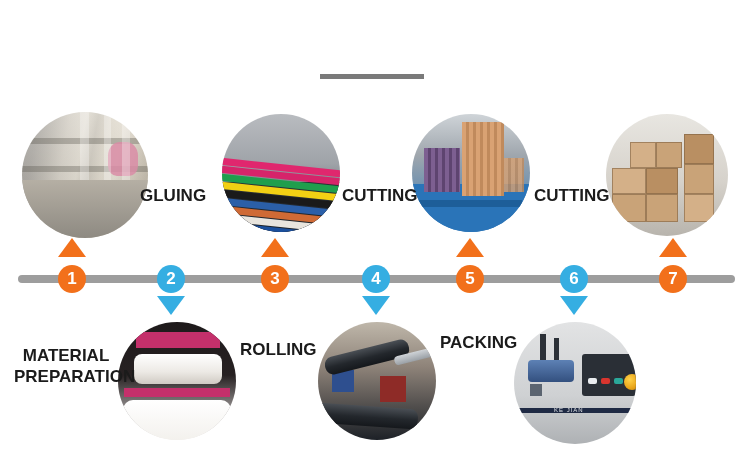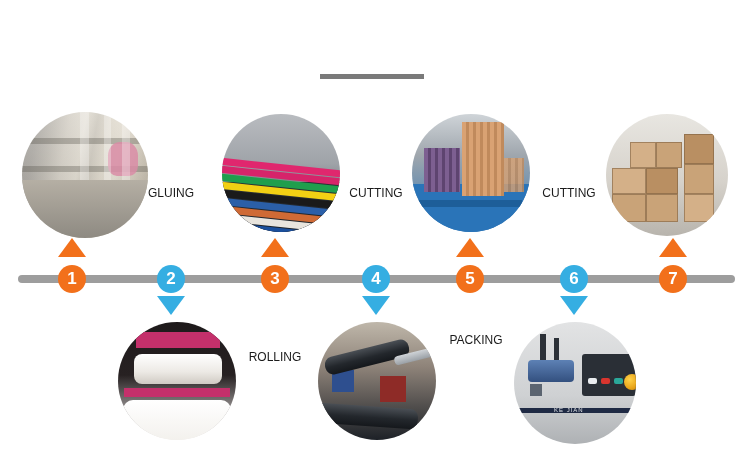--- a/index.html
+++ b/index.html
@@ -272,22 +272,22 @@
     font-size: 6px;
     letter-spacing: 1px;
     color: #dfe2e6;
     font-family: "Liberation Sans", sans-serif;
     white-space: nowrap;
   }
 
   
   .label {
     position: absolute;
-    font-size: 12px;
-    font-weight: normal;
+    font-size: 17px;
+    font-weight: bold;
     color: #1b1b1b;
     font-family: "Liberation Sans", sans-serif;
     white-space: pre-line;
     line-height: 1.22;
   }
   .label.center { text-align: center; }
 </style>
 </head>
 <body>
 
@@ -396,16 +396,18 @@
       <div class="btn" style="left:74px; top:56px; background:#e9ecef;"></div>
       <div class="btn" style="left:87px; top:56px; background:#d8352e;"></div>
       <div class="btn" style="left:100px; top:56px; background:#2aa89a;"></div>
       <div class="knob" style="left:110px; top:52px;"></div>
       <div class="stripe" style="top:86px;"></div>
       <div class="brand" style="left:40px; top:85px;">KE JIAN</div>
       <div class="arm" style="left:16px; top:62px; width:12px; height:12px; background:#5b6470;"></div>
     </div>
   </div>
 
-  <div class="label center" style="left:240px; top:350px; width:70px;">ROLLING</div>
+  <div class="label center" style="left:14px; top:346px; width:104px;">MATERIAL
+PREPARATION</div>
+  <div class="label center" style="left:240px; top:340px; width:70px;">ROLLING</div>
   <div class="label center" style="left:440px; top:333px; width:72px;">PACKING</div>
 
 </div>
 
 </body></html>

